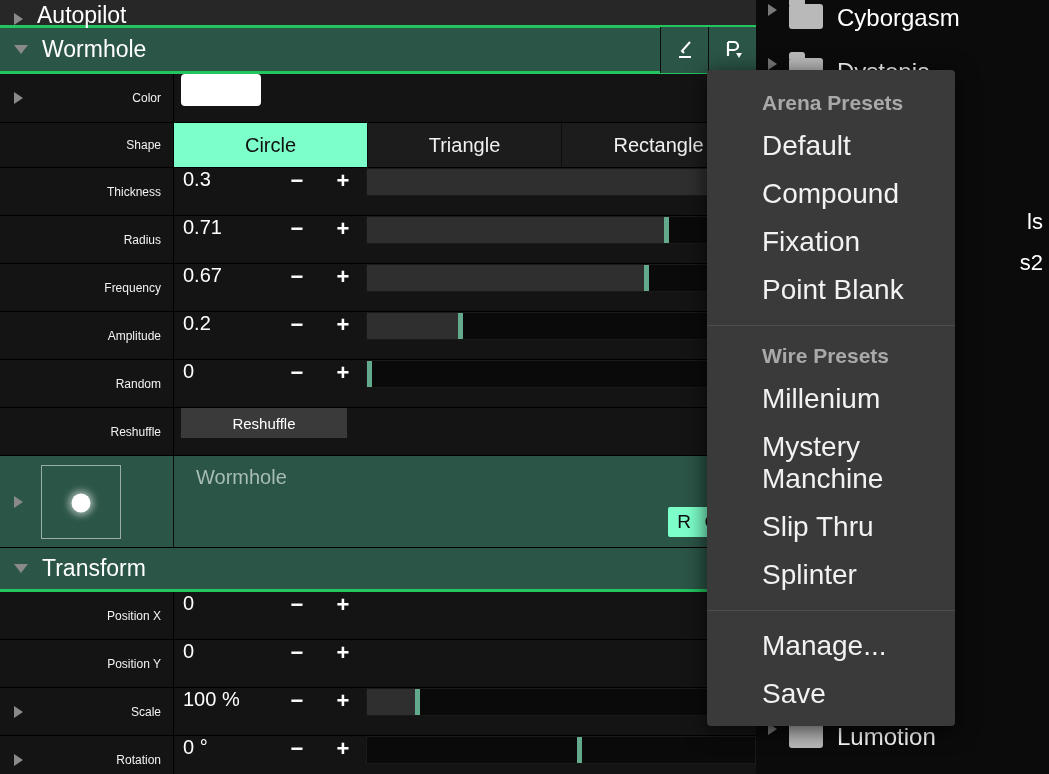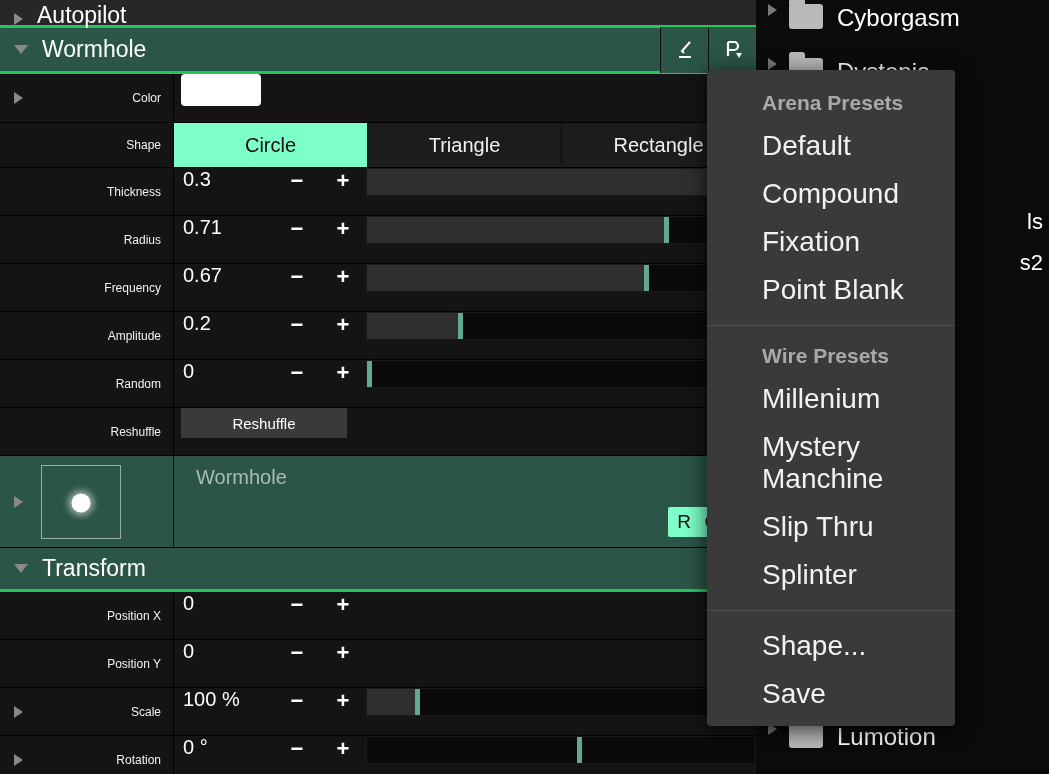--- a/index.html
+++ b/index.html
@@ -408,17 +408,17 @@
     <div class="menu-item">Compound</div>
     <div class="menu-item">Fixation</div>
     <div class="menu-item">Point Blank</div>
     <div class="menu-sep"></div>
     <div class="menu-head">Wire Presets</div>
     <div class="menu-item">Millenium</div>
     <div class="menu-item">Mystery Manchine</div>
     <div class="menu-item">Slip Thru</div>
     <div class="menu-item">Splinter</div>
     <div class="menu-sep"></div>
-    <div class="menu-item">Shape...</div>
+    <div class="menu-item">Manage...</div>
     <div class="menu-item">Save</div>
   </div>
 
 </div>
 
 </body></html>

